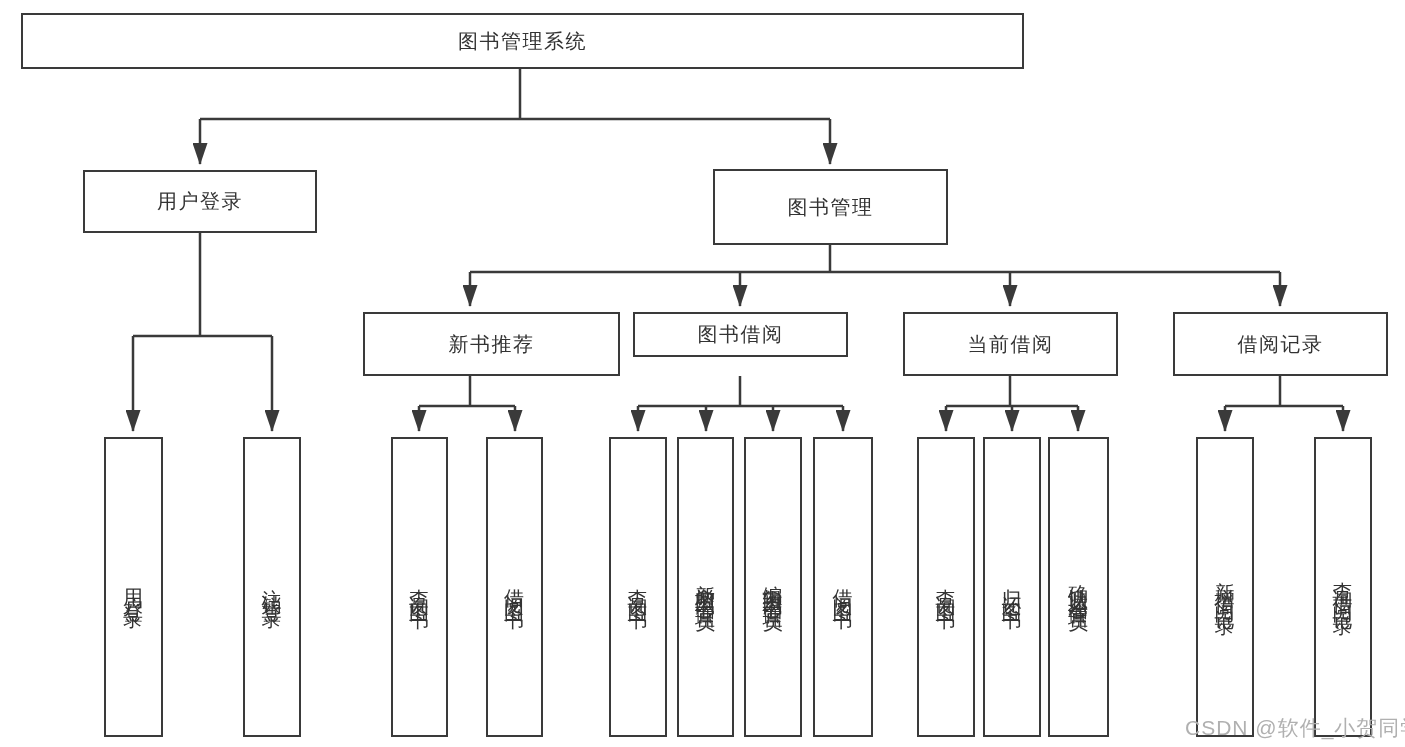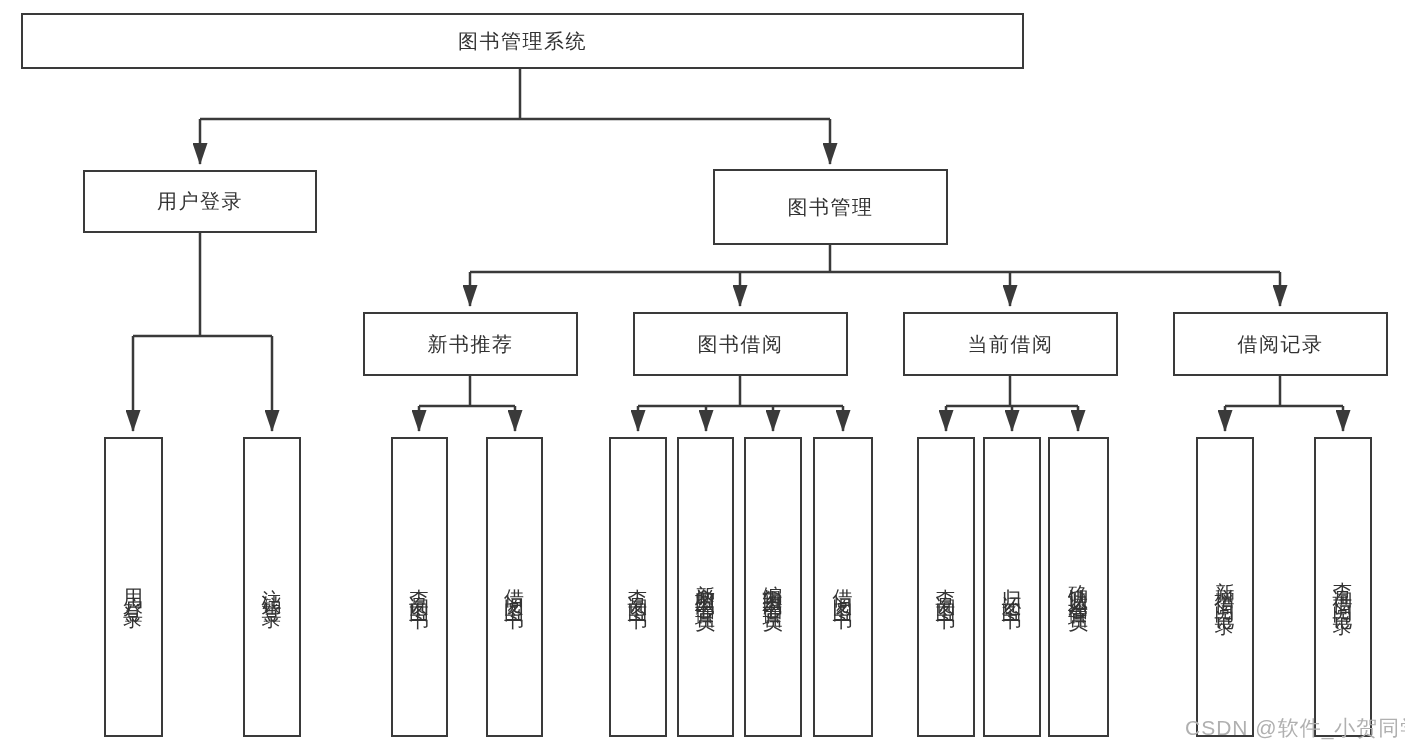--- a/index.html
+++ b/index.html
@@ -77,24 +77,24 @@
     <span>图书管理系统</span>
   </div>
 
   <div class="box hbox" style="left:83px; top:170px; width:234px; height:63px;">
     <span>用户登录</span>
   </div>
   <div class="box hbox" style="left:713px; top:169px; width:235px; height:76px;">
     <span>图书管理</span>
   </div>
 
-  <div class="box hbox" style="left:363px; top:312px; width:215px; height:64px;">
+  <div class="box hbox" style="left:363px; top:312px; width:257px; height:64px;">
     <span>新书推荐</span>
   </div>
-  <div class="box hbox" style="left:633px; top:312px; width:215px; height:64px;">
+  <div class="box hbox" style="left:633px; top:312px; width:215px; height:45px;">
     <span>图书借阅</span>
   </div>
   <div class="box hbox" style="left:903px; top:312px; width:215px; height:64px;align-items:center;">
     <span>当前借阅</span>
   </div>
   <div class="box hbox" style="left:1173px; top:312px; width:215px; height:64px;">
     <span>借阅记录</span>
   </div>
 
   <div class="box vbox" style="left:104px; top:437px; width:59px; height:300px;">

